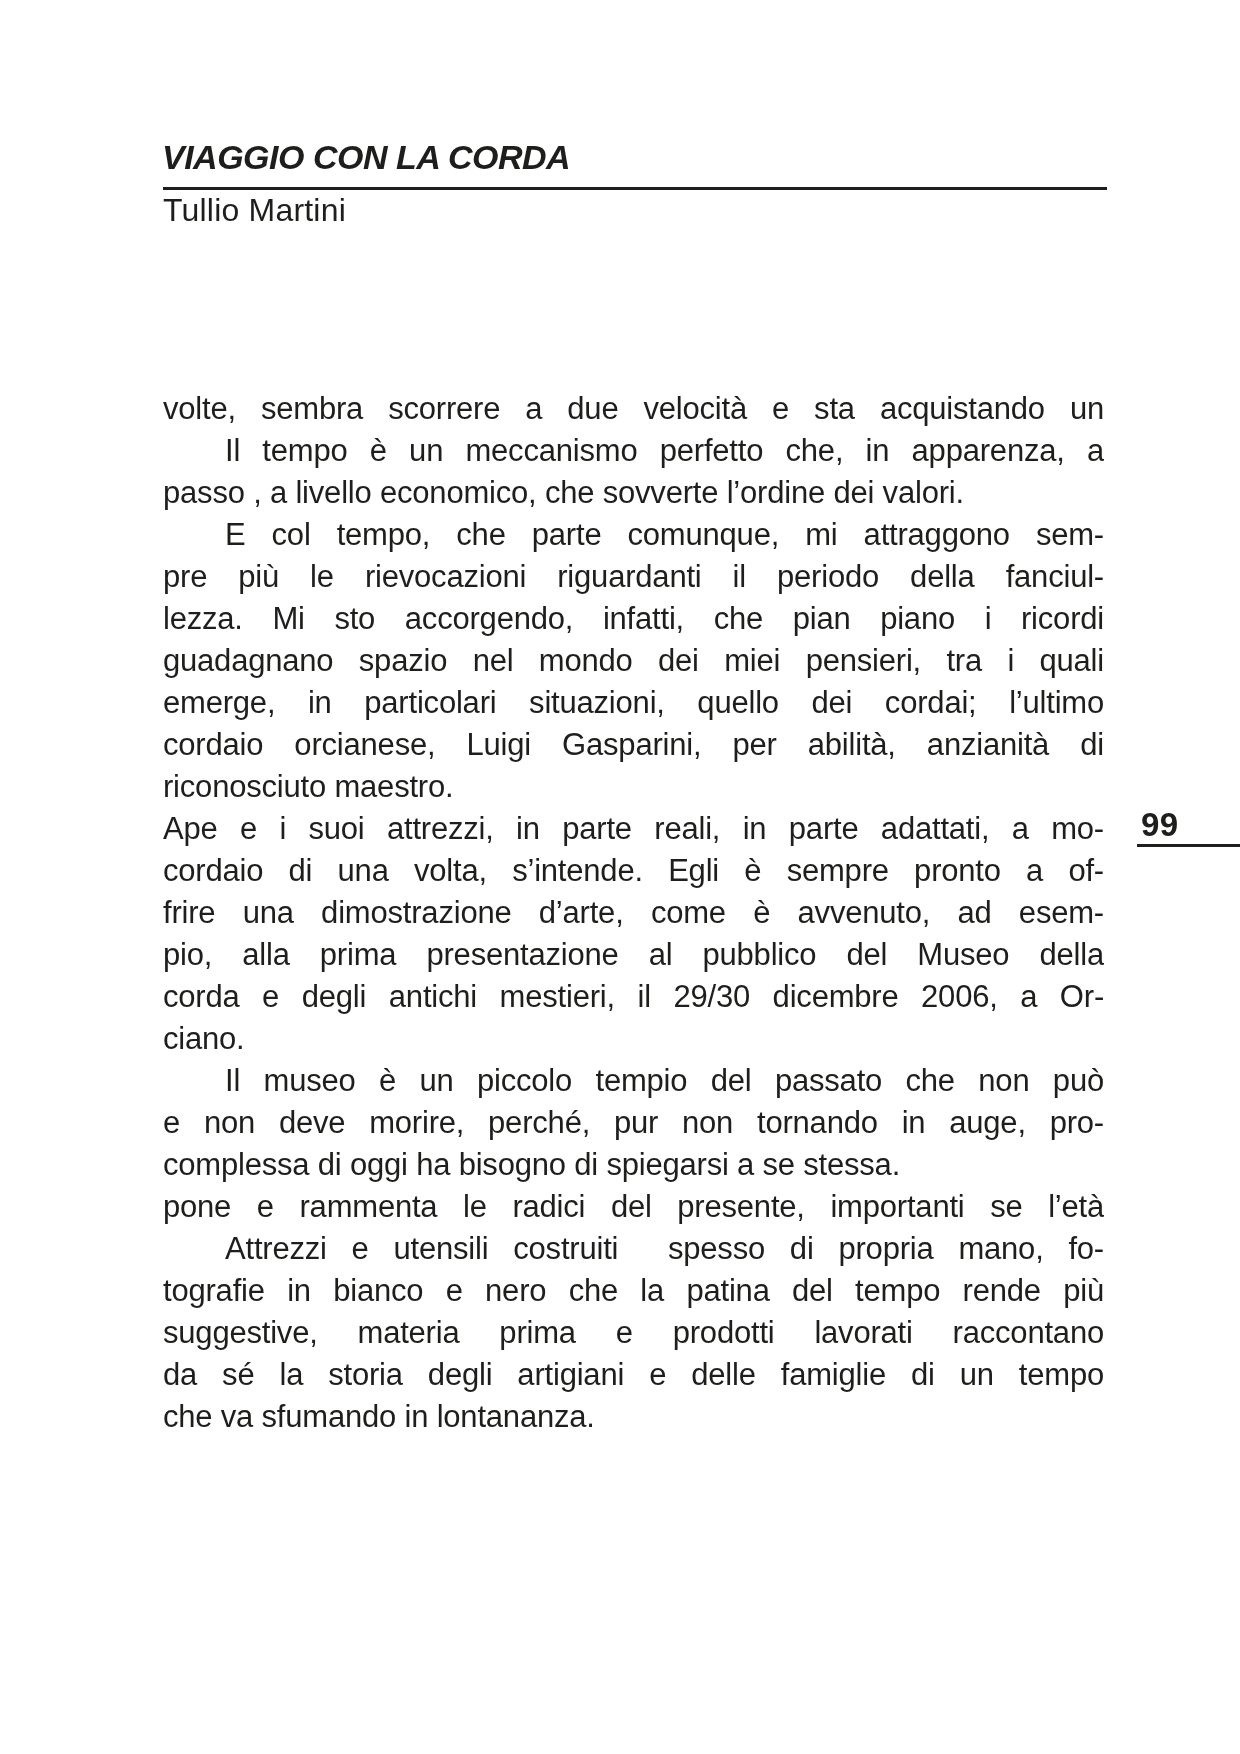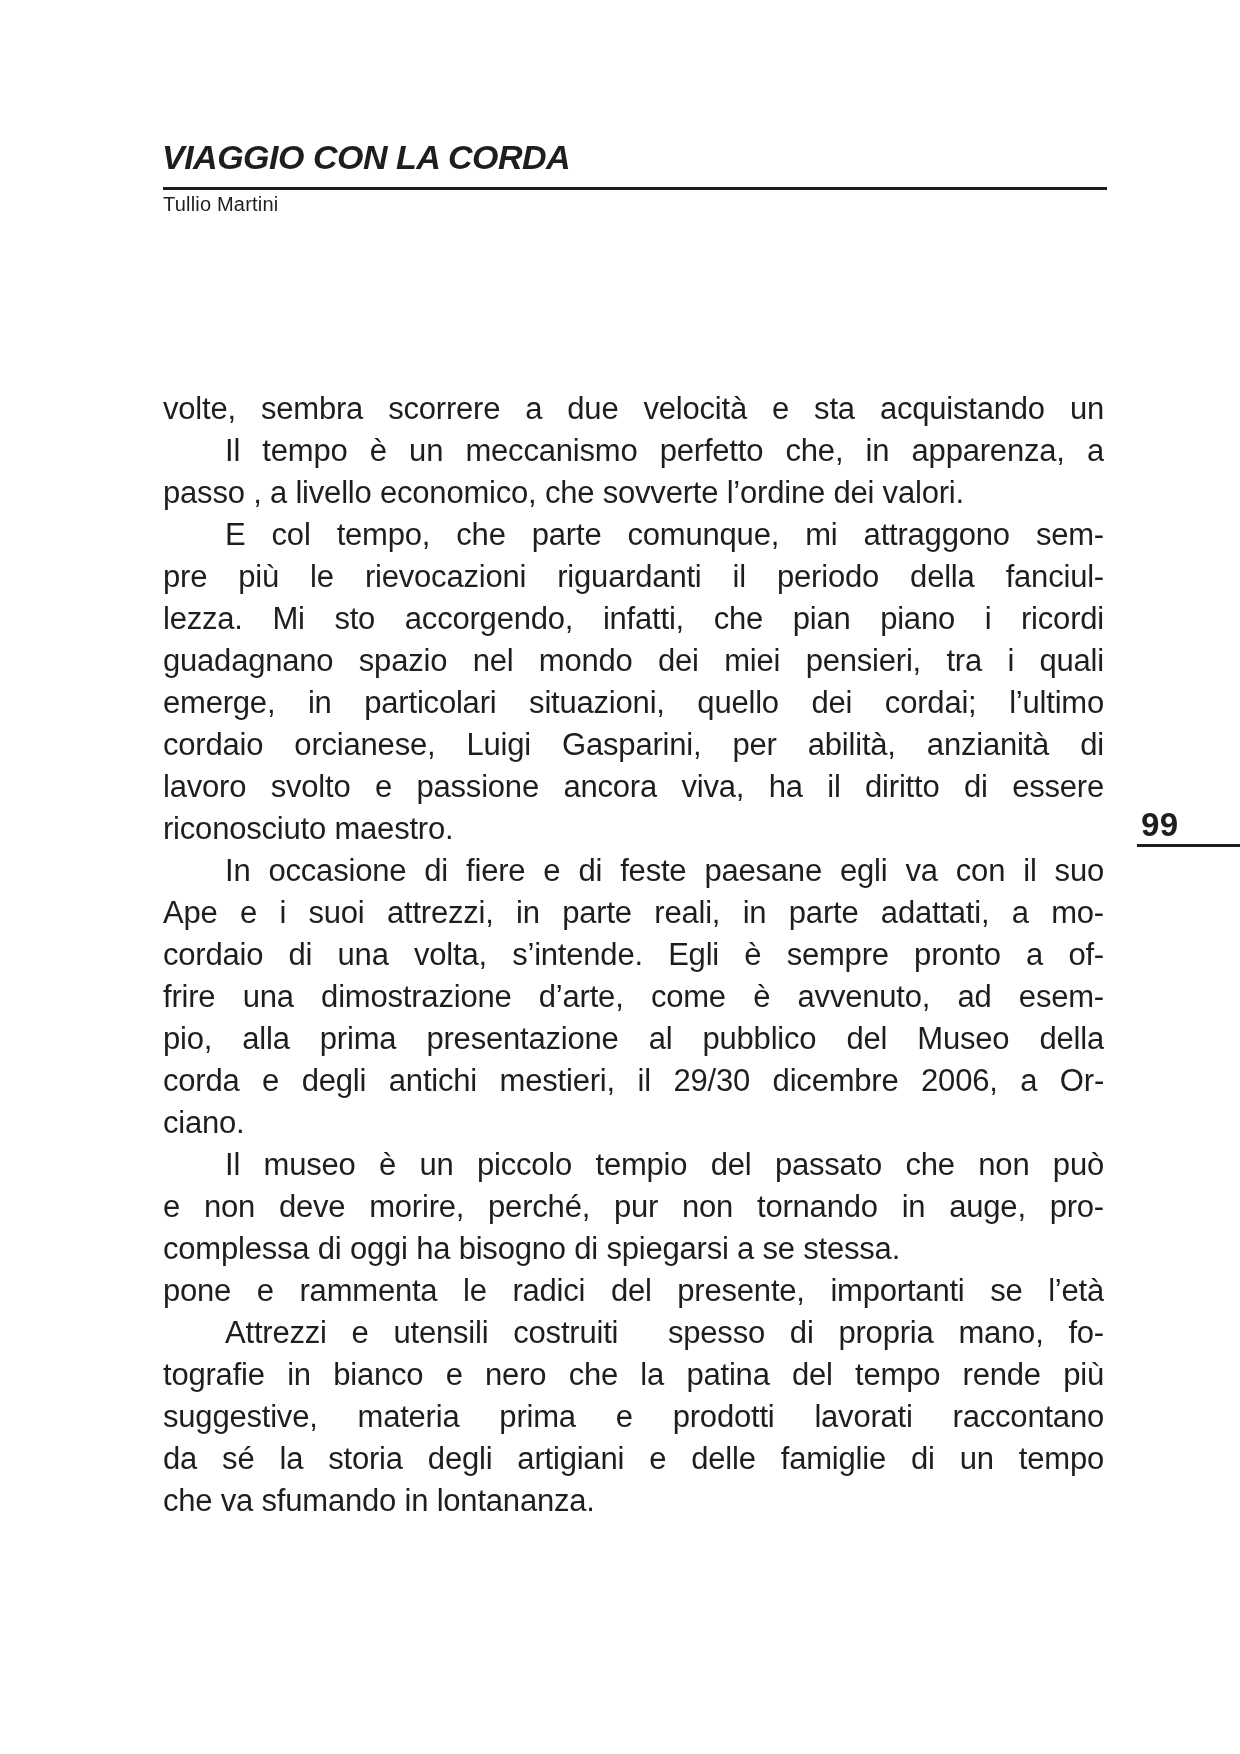--- a/index.html
+++ b/index.html
@@ -37,21 +37,21 @@
     left: 139px;
     top: 187px;
     width: 944px;
     height: 3px;
     background: #1e1e1c;
   }
   .author {
     position: absolute;
     left: 139px;
     top: 193px;
-    font-size: 20px;
+    font-size: 32px;
     line-height: 1.1;
     font-weight: normal;
     letter-spacing: 0.2px;
     white-space: nowrap;
   }
 
   
   .pagenum-block {
     position: absolute;
     left: 1113px;
@@ -124,25 +124,23 @@
         <div class="line first"><span>Il tempo è un meccanismo perfetto che, in apparenza, a</span></div>
         <div class="line last"><span>passo , a livello economico, che sovverte l’ordine dei valori.</span></div>
       </div>
       <div class="para">
         <div class="line first"><span>E col tempo, che parte comunque, mi attraggono sem-</span></div>
         <div class="line"><span>pre più le rievocazioni riguardanti il periodo della fanciul-</span></div>
         <div class="line"><span>lezza. Mi sto accorgendo, infatti, che pian piano i ricordi</span></div>
         <div class="line"><span>guadagnano spazio nel mondo dei miei pensieri, tra i quali</span></div>
         <div class="line"><span>emerge, in particolari situazioni, quello dei cordai; l’ultimo</span></div>
         <div class="line"><span>cordaio orcianese, Luigi Gasparini, per abilità, anzianità di</span></div>
-        <div class="line"><span>lavoro svolto e passione ancora viva, ha il diritto di essere</span></div>
         <div class="line last"><span>riconosciuto maestro.</span></div>
       </div>
       <div class="para">
-        <div class="line first"><span>In occasione di fiere e di feste paesane egli va con il suo</span></div>
         <div class="line"><span>Ape e i suoi attrezzi, in parte reali, in parte adattati, a mo-</span></div>
         <div class="line"><span>cordaio di una volta, s’intende. Egli è sempre pronto a of-</span></div>
         <div class="line"><span>frire una dimostrazione d’arte, come è avvenuto, ad esem-</span></div>
         <div class="line"><span>pio, alla prima presentazione al pubblico del </span><span class="it">Museo della</span></div>
         <div class="line"><span class="it">corda e degli antichi mestieri</span><span>, il 29/30 dicembre 2006, a Or-</span></div>
         <div class="line last"><span>ciano.</span></div>
       </div>
       <div class="para">
         <div class="line first"><span>Il museo è un piccolo tempio del passato che non può</span></div>
         <div class="line"><span>e non deve morire, perché, pur non tornando in auge, pro-</span></div>

